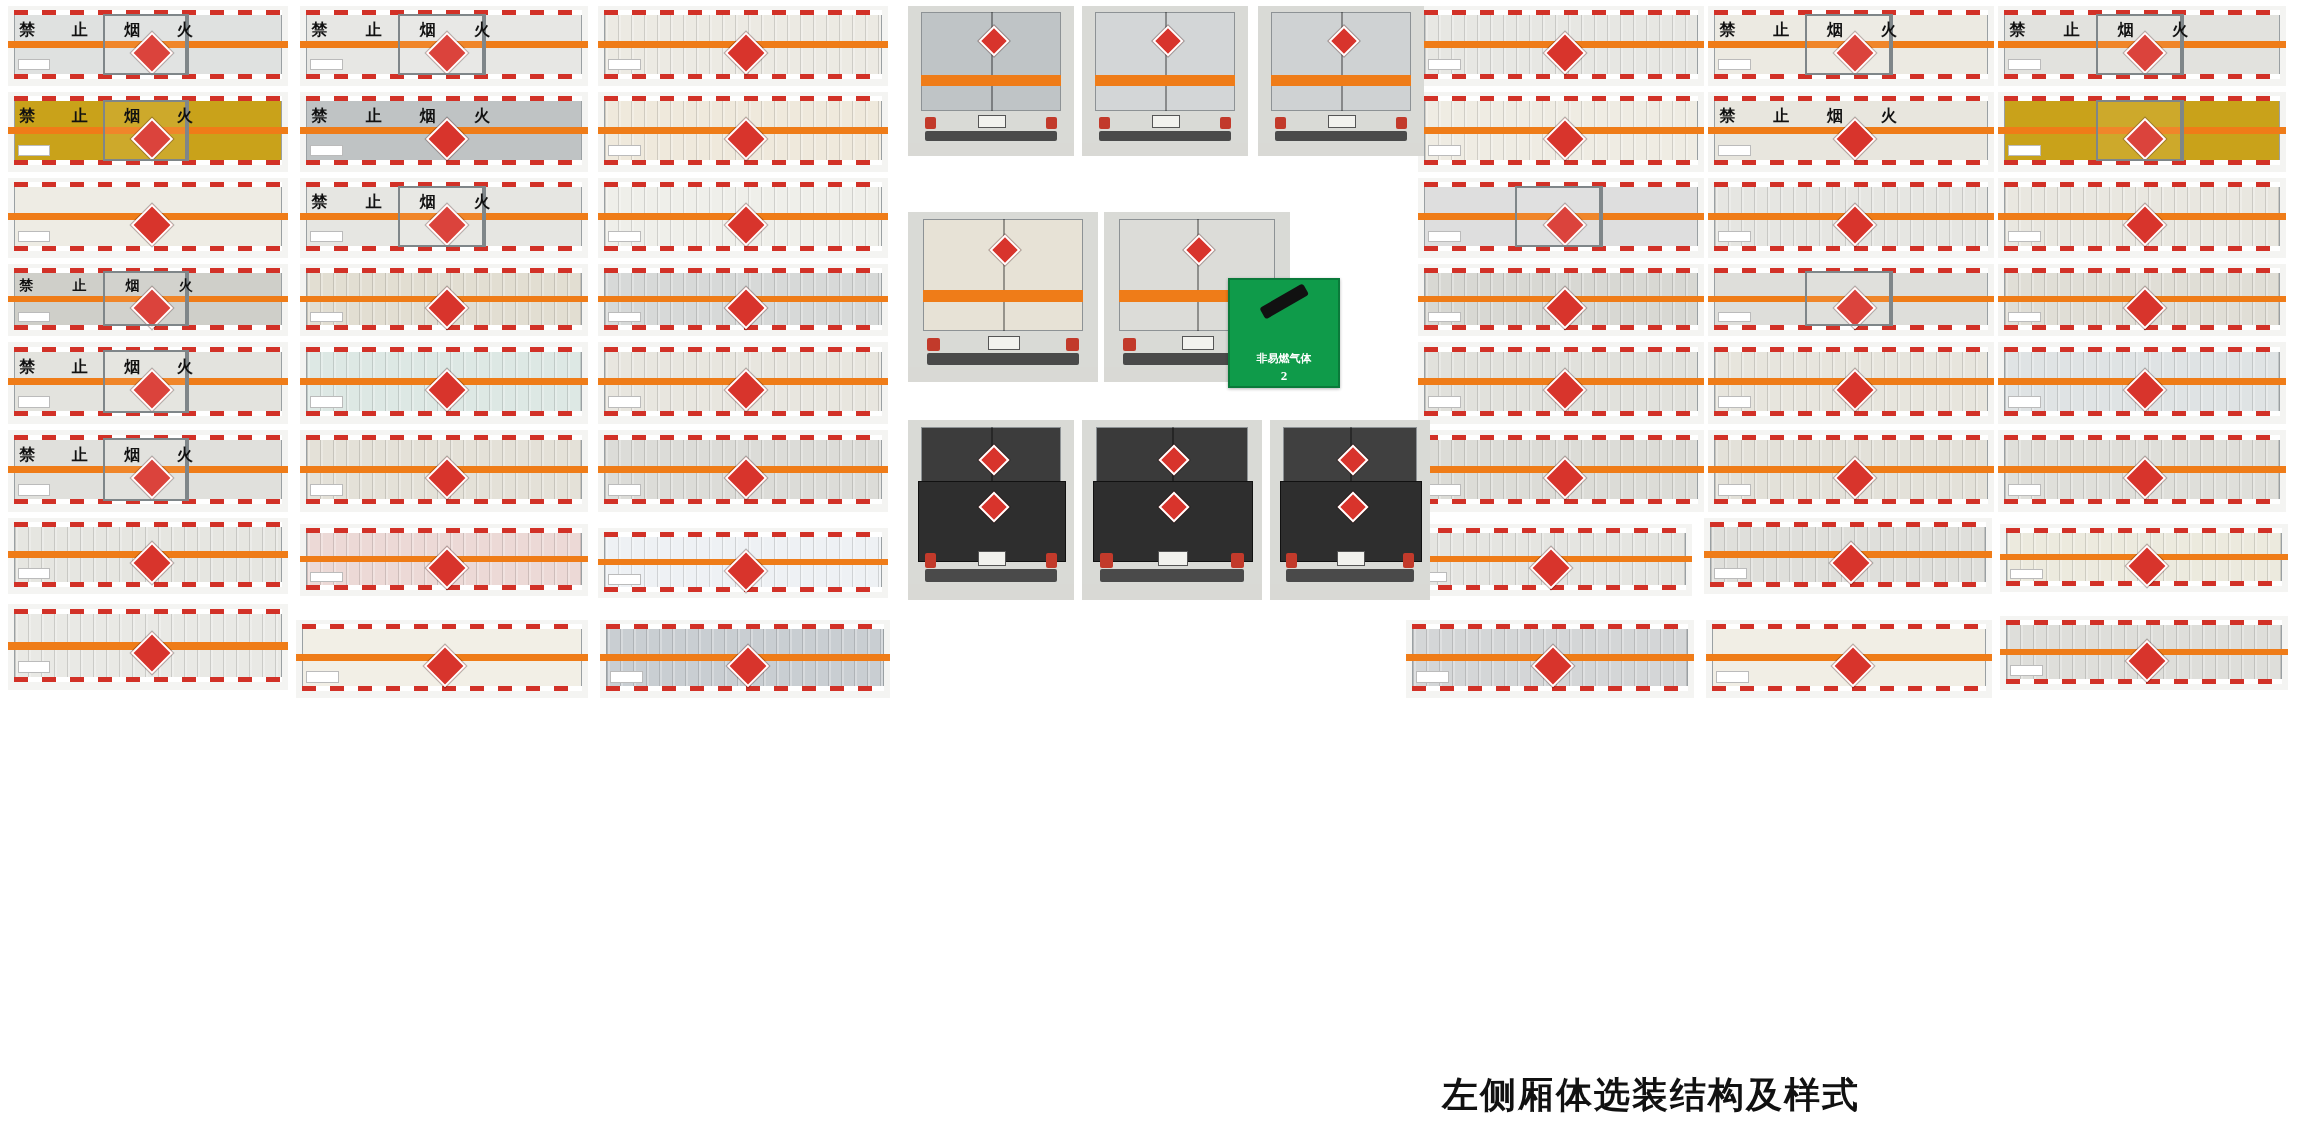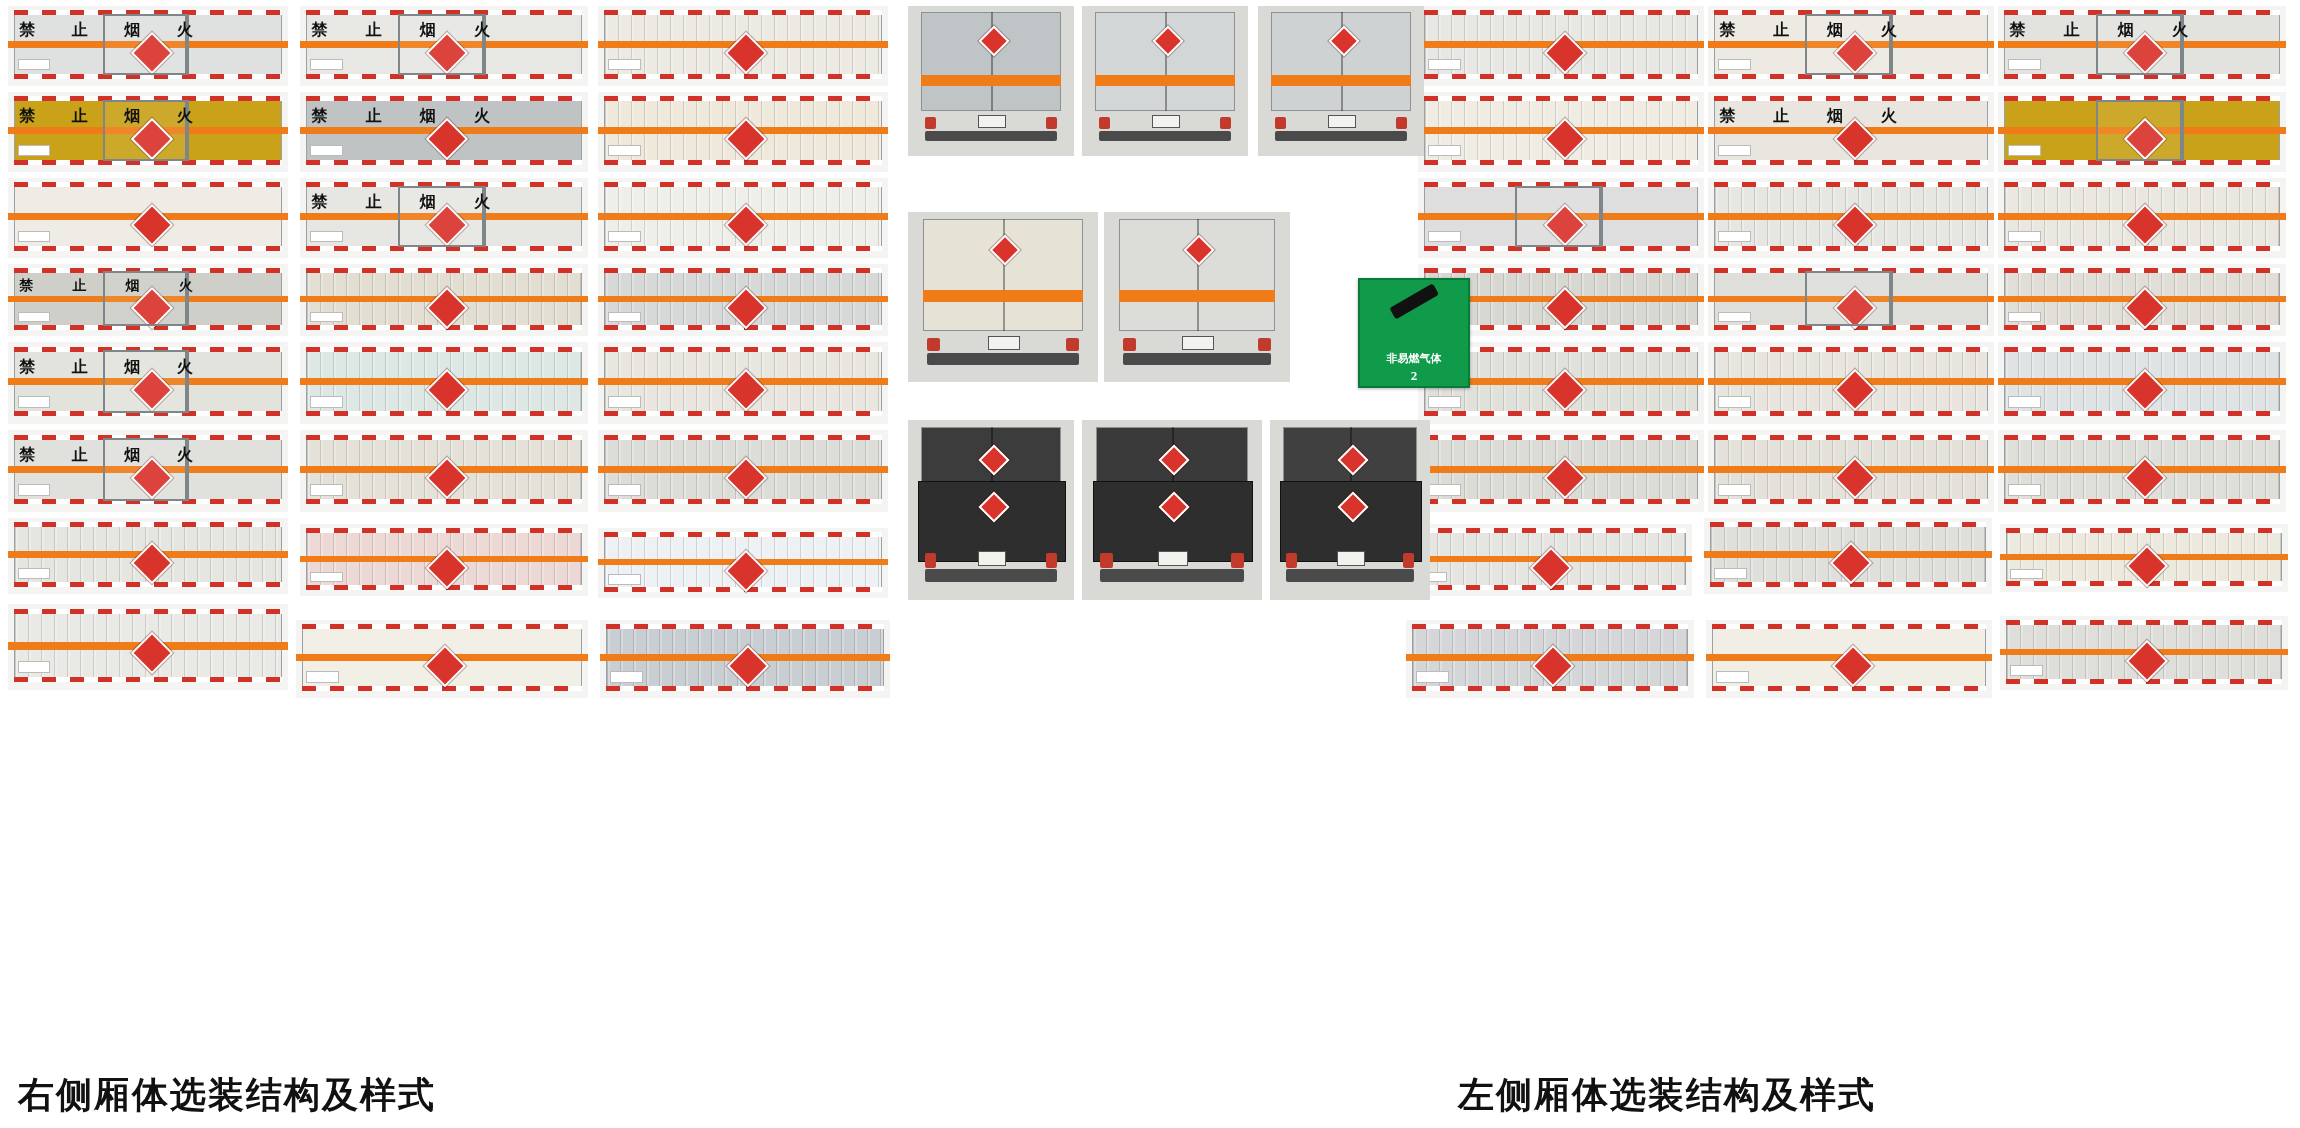--- a/index.html
+++ b/index.html
@@ -632,24 +632,23 @@
         <div style="position: absolute; left: 6%; top: 34%; width: 88%; height: 44%; background: rgb(46, 46, 46); border: 1px solid rgb(17, 17, 17);"></div>
         <div class="diamond sm" style="background: rgb(216, 52, 44); left: 72px; top: 75.6px;"></div>
         <div class="bumper"></div>
         <div class="plate"></div>
         <div class="lampL"></div>
         <div class="lampR"></div>
         <div class="ground"></div>
       </div>
     </div>
 
-  <div class="gasplacard" style="left:1358px;top:278px;width:108px;height:106px;">
+  <div class="gasplacard" style="left:1228px;top:278px;width:108px;height:106px;">
     <div class="cyl"></div>
     <div class="gtxt">非易燃气体</div>
     <div class="gnum">2</div>
   </div>
 
 
-  <div class="caption" style="left:18px;top:1071px;font-size:36px;letter-spacing:2px;">右侧厢体选装结构及样式</div>
-
-  <div class="caption" style="left:1442px;top:1071px;font-size:36px;letter-spacing:2px;margin-left:16px;">左侧厢体选装结构及样式</div>
+
+  <div class="caption" style="left:1442px;top:1071px;font-size:36px;letter-spacing:2px;">左侧厢体选装结构及样式</div>
 
 </div>
 
 </body></html>

